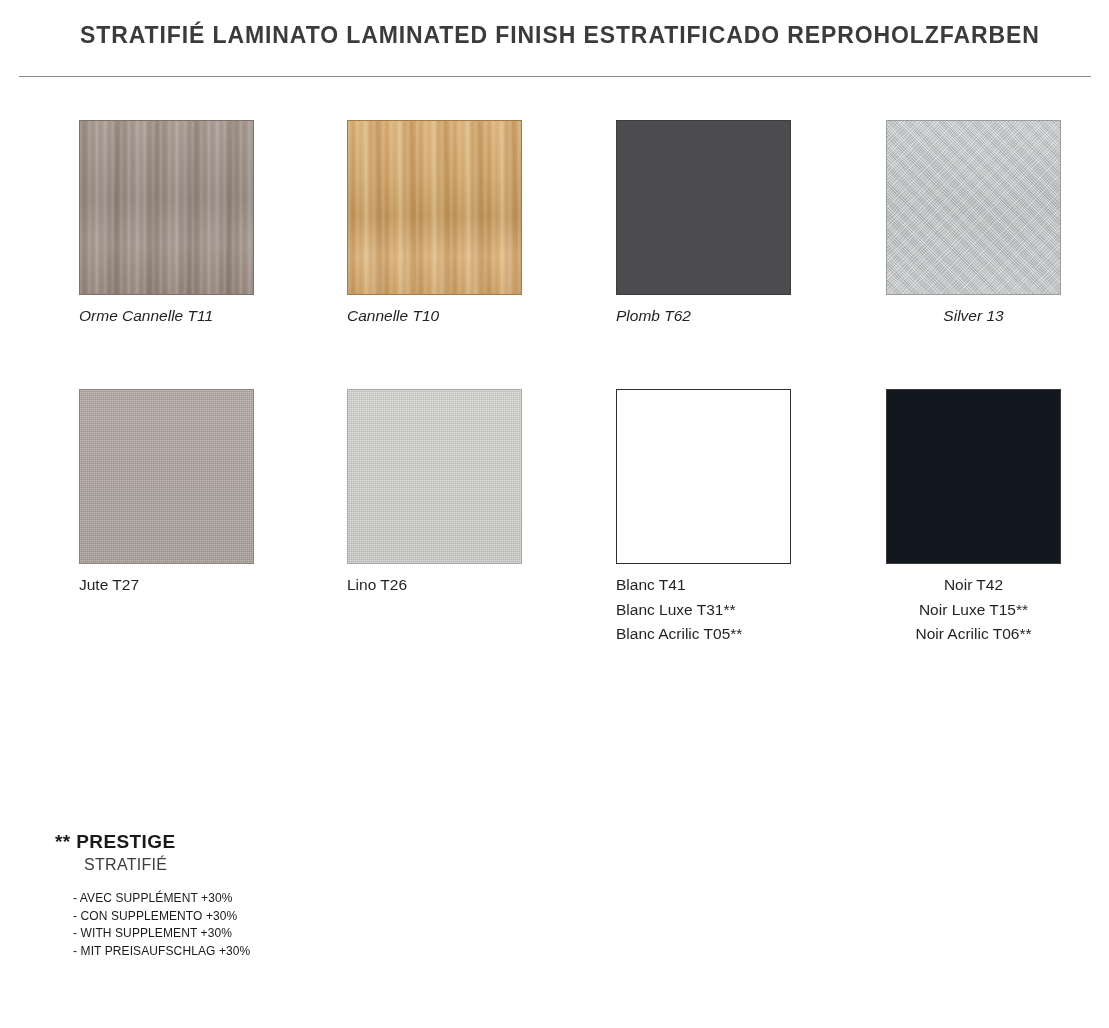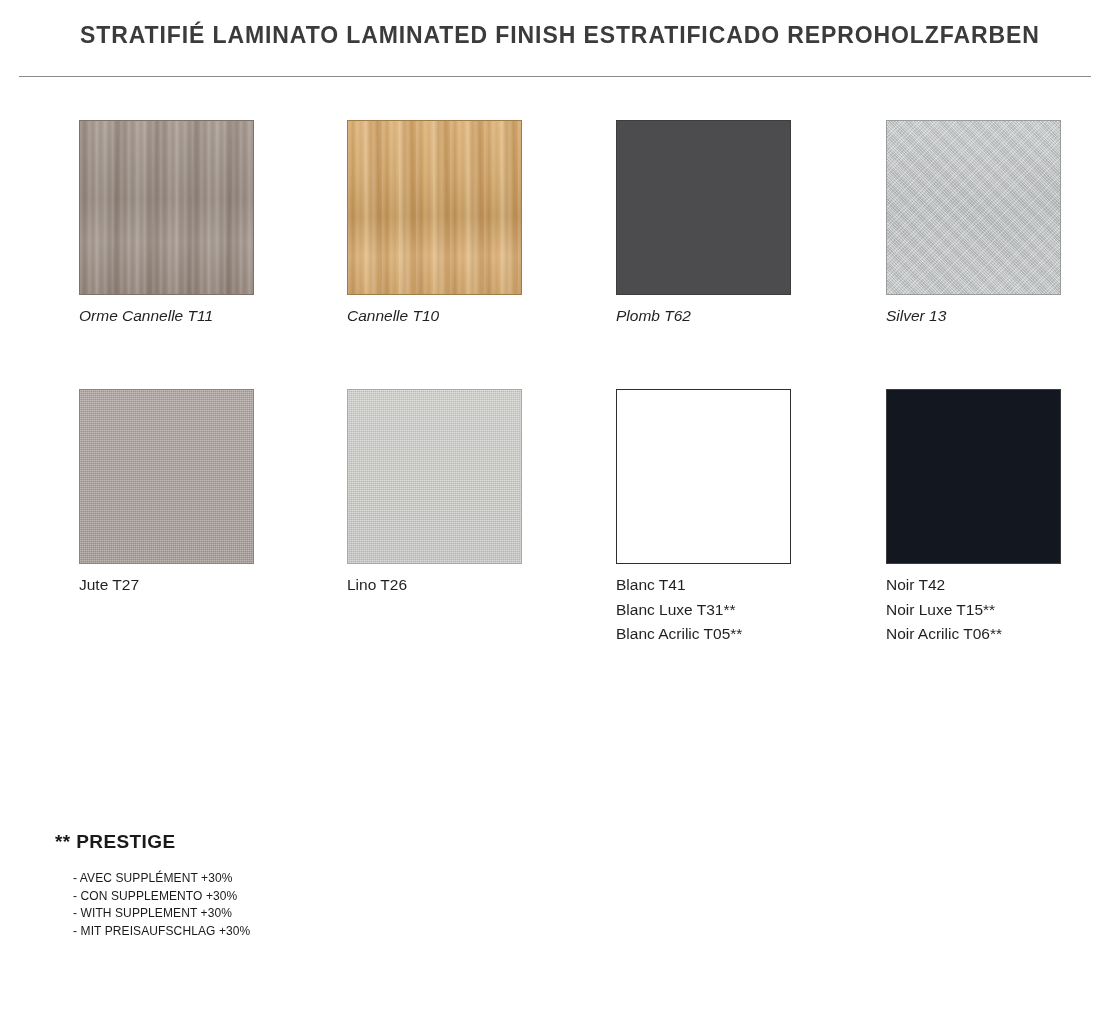--- a/index.html
+++ b/index.html
@@ -72,21 +72,21 @@
     color: #231f20;
     white-space: nowrap;
   }
 
   
   .r1 { top: 120px; font-style: italic; }
   .r2 { top: 389px; }
   .c1 { left: 79px; }
   .c2 { left: 347px; }
   .c3 { left: 616px; }
-  .c4 { left: 886px; }
+  .c4 { left: 886px; text-align: center; }
 
   
   
   .tex-orme {
     background-color: #a4978f;
     background-image:
       repeating-linear-gradient(90deg,
         rgba(255,255,255,0.13) 0px,
         rgba(255,255,255,0.04) 2px,
         rgba(0,0,0,0.07) 4px,
@@ -267,20 +267,21 @@
         <div>Noir T42</div>
         <div>Noir Luxe T15**</div>
         <div>Noir Acrilic T06**</div>
       </div>
     </div>
 
   </div>
 
   <div class="footnote">
     <div class="fn-title">** PRESTIGE</div>
+    <div class="fn-sub">STRATIFIÉ</div>
     <div class="fn-list">
       <div class="fn-item">- AVEC SUPPLÉMENT +30%</div>
       <div class="fn-item">- CON SUPPLEMENTO +30%</div>
       <div class="fn-item">- WITH SUPPLEMENT +30%</div>
       <div class="fn-item">- MIT PREISAUFSCHLAG +30%</div>
     </div>
   </div>
 
 </div>
 

